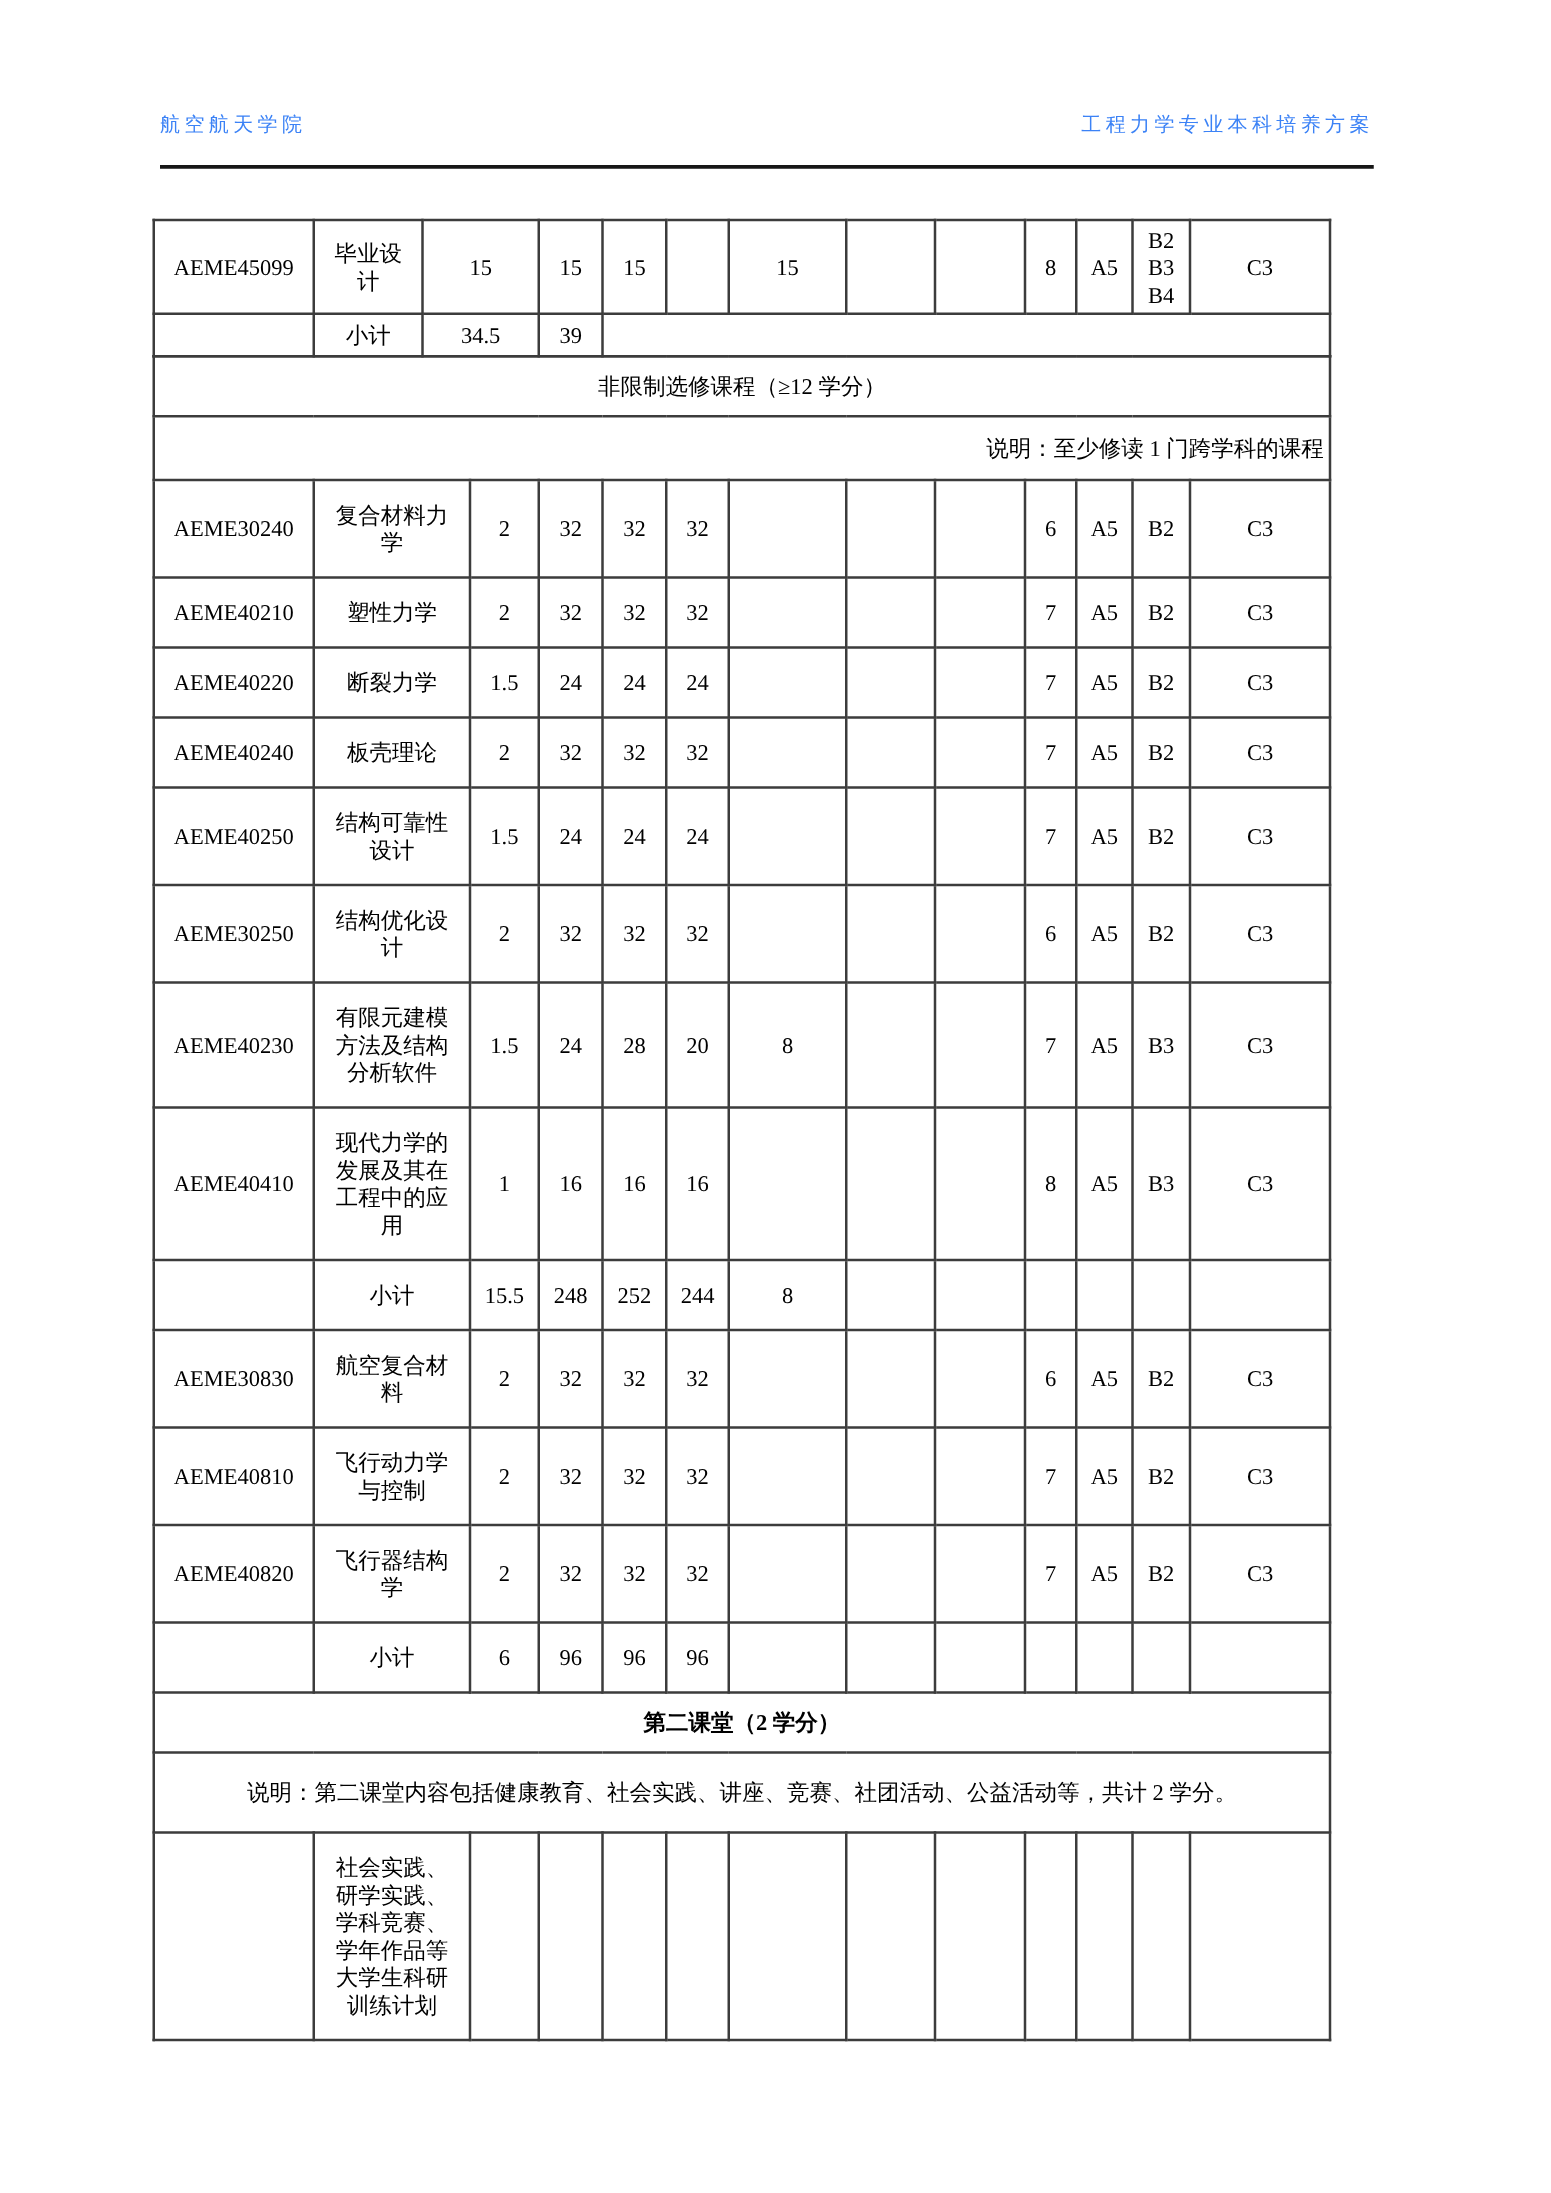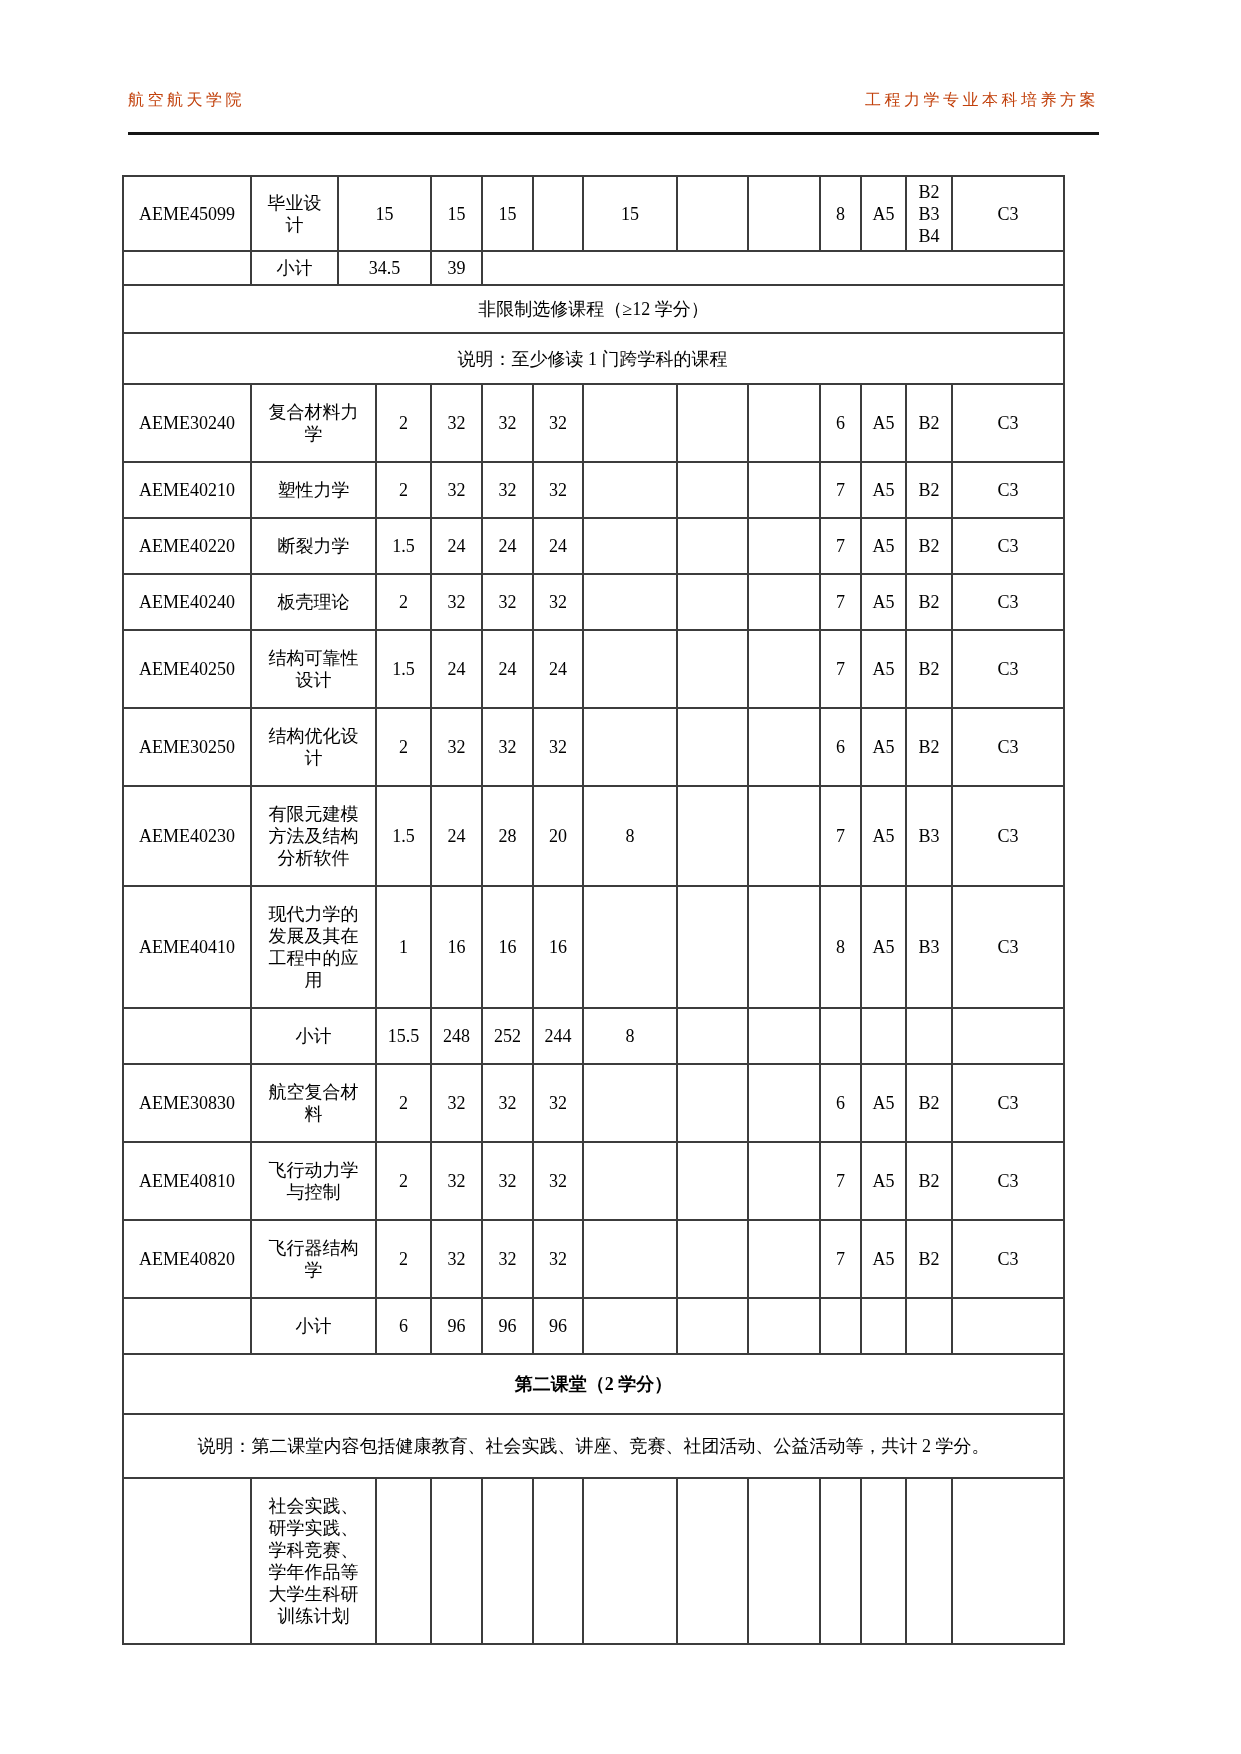--- a/index.html
+++ b/index.html
@@ -1,28 +1,28 @@
 <!DOCTYPE html>
 <html><head>
 <meta charset="utf-8">
 <style>
   html,body{margin:0;padding:0;background:#ffffff;}
   body{width:1241px;height:1754px;font-family:"Liberation Serif","DejaVu Serif",serif;color:#000;}
   .page{position:relative;width:1241px;height:1754px;background:#fff;overflow:hidden;}
-  .hdr{position:absolute;top:90px;font-size:16px;letter-spacing:3.5px;color:#c2410c;white-space:nowrap;}
+  .hdr{position:absolute;top:90px;font-size:16px;letter-spacing:3.5px;color:#3b82f6;white-space:nowrap;}
   .hdr-left{left:128px;}
   .hdr-right{right:142px;}
   .hdr-rule{position:absolute;left:128px;top:132px;width:971px;height:3px;background:#161616;}
   .tablewrap{position:absolute;left:122px;top:175px;}
   table{border-collapse:collapse;table-layout:fixed;width:941px;}
   table.t2{margin-top:-2px;}
   td{border:2px solid #3c3c3c;font-size:18px;line-height:22px;text-align:center;vertical-align:middle;padding:3px 4px;overflow:hidden;}
   td.name{padding:16px 16px;}
   td.name-a{padding:3px 10px;}
-  td.note{text-align:center;padding-left:2px;}
+  td.note{text-align:right;padding-left:2px;}
   td.section{text-align:center;}
   td.bold{font-weight:bold;}
   td.prelines{white-space:pre-line;}
 </style>
 </head>
 <body>
 
 <div class="page">
 
   <div class="hdr hdr-left">航空航天学院</div>
@@ -293,21 +293,21 @@
         <td>96</td>
         <td></td>
         <td></td>
         <td></td>
         <td></td>
         <td></td>
         <td></td>
         <td></td>
       </tr>
 
-      <tr style="height:60px">
+      <tr style="height:48px">
         <td colspan="13" class="section bold">第二课堂（2 学分）</td>
       </tr>
       <tr style="height:64px">
         <td colspan="13" class="section">说明：第二课堂内容包括健康教育、社会实践、讲座、竞赛、社团活动、公益活动等，共计 2 学分。</td>
       </tr>
 
       <tr style="height:135px">
         <td></td>
         <td class="name">社会实践、研学实践、学科竞赛、学年作品等大学生科研训练计划</td>
         <td></td>

